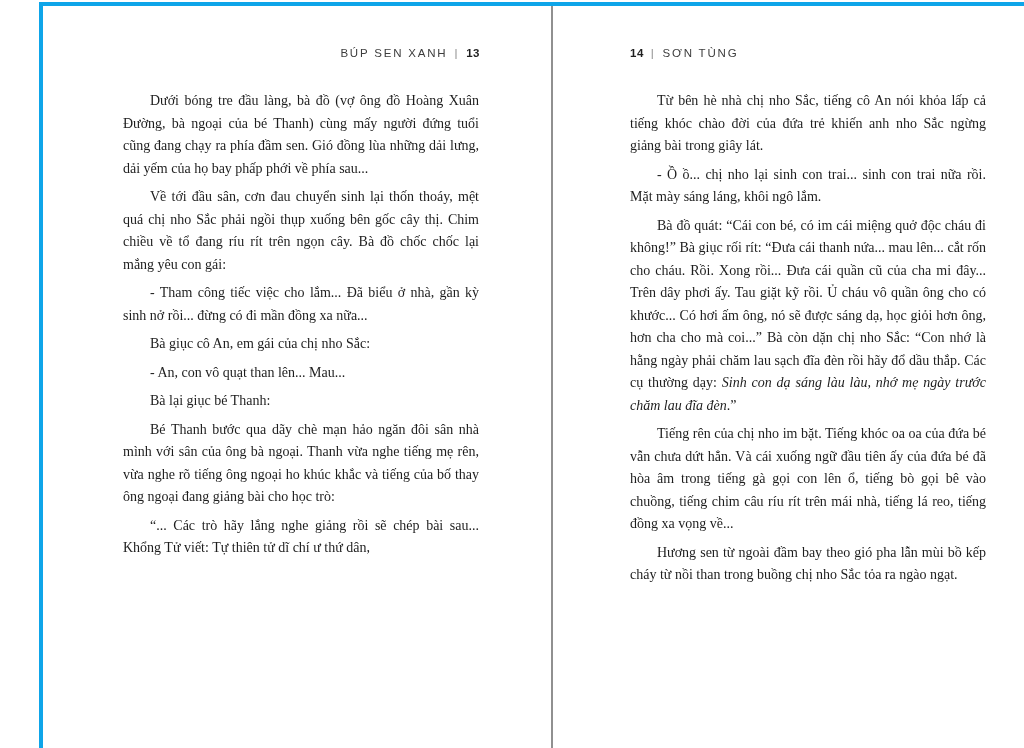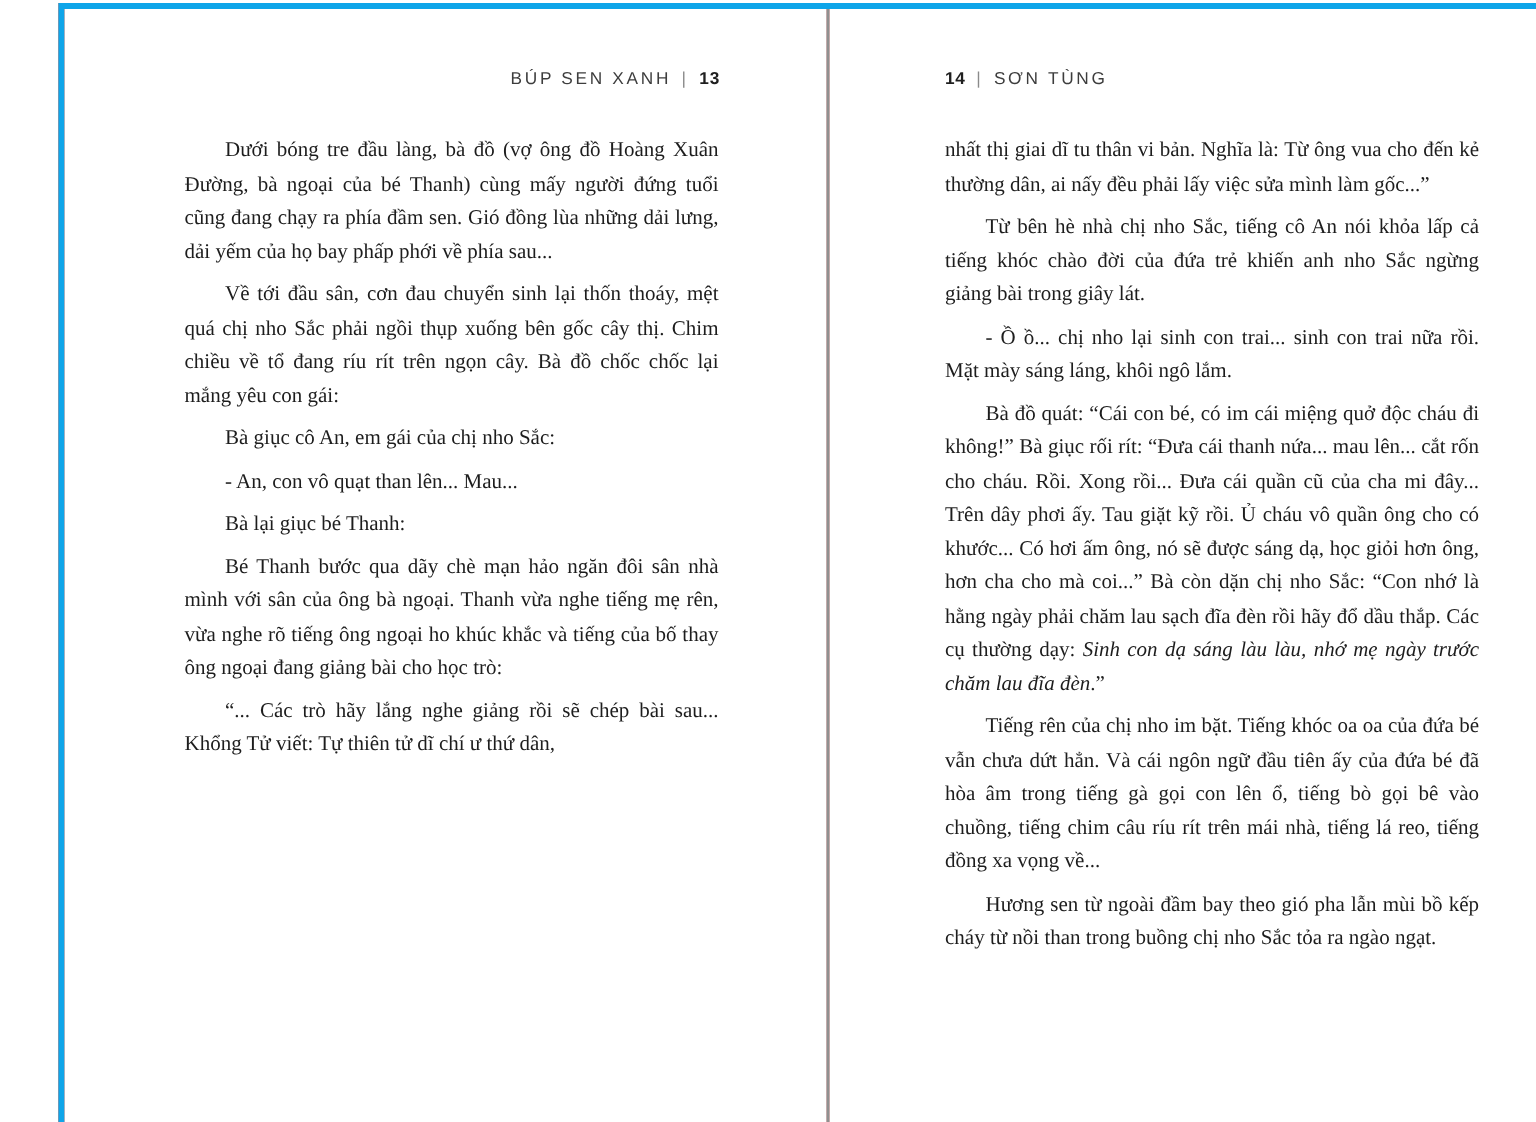--- a/index.html
+++ b/index.html
@@ -74,37 +74,37 @@
 
 <div class="spread">
 
   <section class="page left">
     <header class="running-header">
       <span class="ht">BÚP SEN XANH</span><span class="sep">|</span><span class="pn">13</span>
     </header>
     <div class="body-text">
       <p>Dưới bóng tre đầu làng, bà đồ (vợ ông đồ Hoàng Xuân Đường, bà ngoại của bé Thanh) cùng mấy người đứng tuổi cũng đang chạy ra phía đầm sen. Gió đồng lùa những dải lưng, dải yếm của họ bay phấp phới về phía sau...</p>
       <p>Về tới đầu sân, cơn đau chuyển sinh lại thốn thoáy, mệt quá chị nho Sắc phải ngồi thụp xuống bên gốc cây thị. Chim chiều về tổ đang ríu rít trên ngọn cây. Bà đồ chốc chốc lại mắng yêu con gái:</p>
+      <p>- Tham công tiếc việc cho lắm... Đã biểu ở nhà, gần kỳ sinh nở rồi... đừng có đi mần đồng xa nữa...</p>
       <p>Bà giục cô An, em gái của chị nho Sắc:</p>
       <p>- An, con vô quạt than lên... Mau...</p>
       <p>Bà lại giục bé Thanh:</p>
       <p>Bé Thanh bước qua dãy chè mạn hảo ngăn đôi sân nhà mình với sân của ông bà ngoại. Thanh vừa nghe tiếng mẹ rên, vừa nghe rõ tiếng ông ngoại ho khúc khắc và tiếng của bố thay ông ngoại đang giảng bài cho học trò:</p>
       <p>“... Các trò hãy lắng nghe giảng rồi sẽ chép bài sau... Khổng Tử viết: Tự thiên tử dĩ chí ư thứ dân,</p>
     </div>
   </section>
 
   <div class="gutter"></div>
 
   <section class="page right">
     <header class="running-header">
       <span class="pn">14</span><span class="sep">|</span><span class="ht">SƠN TÙNG</span>
     </header>
     <div class="body-text">
-      <p class="no-indent">nhất thị giai dĩ tu thân vi bản. Nghĩa là: Từ ông vua cho đến kẻ thường dân, ai nấy đều phải lấy việc sửa mình làm gốc...”</p>
       <p>Từ bên hè nhà chị nho Sắc, tiếng cô An nói khỏa lấp cả tiếng khóc chào đời của đứa trẻ khiến anh nho Sắc ngừng giảng bài trong giây lát.</p>
       <p>- Ồ ồ... chị nho lại sinh con trai... sinh con trai nữa rồi. Mặt mày sáng láng, khôi ngô lắm.</p>
       <p><span>Bà đồ quát: “Cái con bé, có im cái miệng quở độc cháu đi không!” Bà giục rối rít: “Đưa cái thanh nứa... mau lên... cắt rốn cho cháu. Rồi. Xong rồi... Đưa cái quần cũ của cha mi đây... Trên dây phơi ấy. Tau giặt kỹ rồi. Ủ cháu vô quần ông cho có khước... Có hơi ấm ông, nó sẽ được sáng dạ, học giỏi hơn ông, hơn cha cho mà coi...” Bà còn dặn chị nho Sắc: “Con nhớ là hằng ngày phải chăm lau sạch đĩa đèn rồi hãy đổ dầu thắp. Các cụ thường dạy: </span><em>Sinh con dạ sáng làu làu, nhớ mẹ ngày trước chăm lau đĩa đèn</em><span>.”</span></p>
-      <p>Tiếng rên của chị nho im bặt. Tiếng khóc oa oa của đứa bé vẫn chưa dứt hẳn. Và cái ngôn ngữ đầu tiên ấy của đứa bé đã hòa âm trong tiếng gà gọi con lên ổ, tiếng bò gọi bê vào chuồng, tiếng chim câu ríu rít trên mái nhà, tiếng lá reo, tiếng đồng xa vọng về...</p>
+      <p>Tiếng rên của chị nho im bặt. Tiếng khóc oa oa của đứa bé vẫn chưa dứt hẳn. Và cái xuống ngữ đầu tiên ấy của đứa bé đã hòa âm trong tiếng gà gọi con lên ổ, tiếng bò gọi bê vào chuồng, tiếng chim câu ríu rít trên mái nhà, tiếng lá reo, tiếng đồng xa vọng về...</p>
       <p>Hương sen từ ngoài đầm bay theo gió pha lẫn mùi bồ kếp cháy từ nồi than trong buồng chị nho Sắc tỏa ra ngào ngạt.</p>
     </div>
   </section>
 
 </div>
 
 </body></html>

